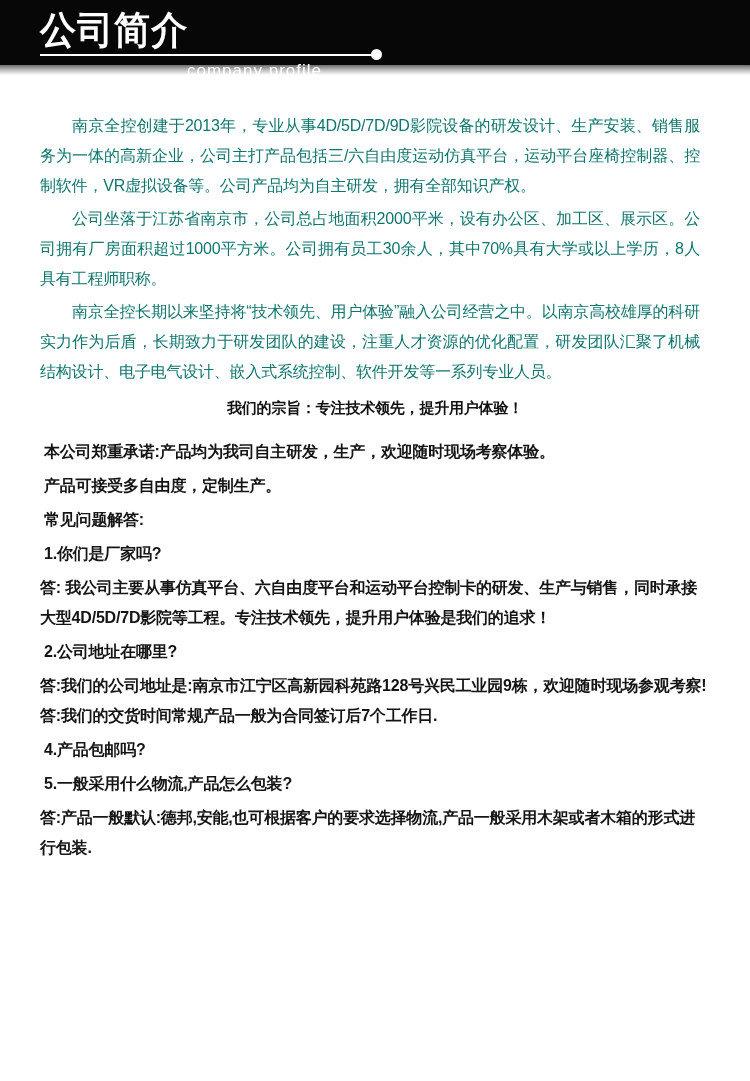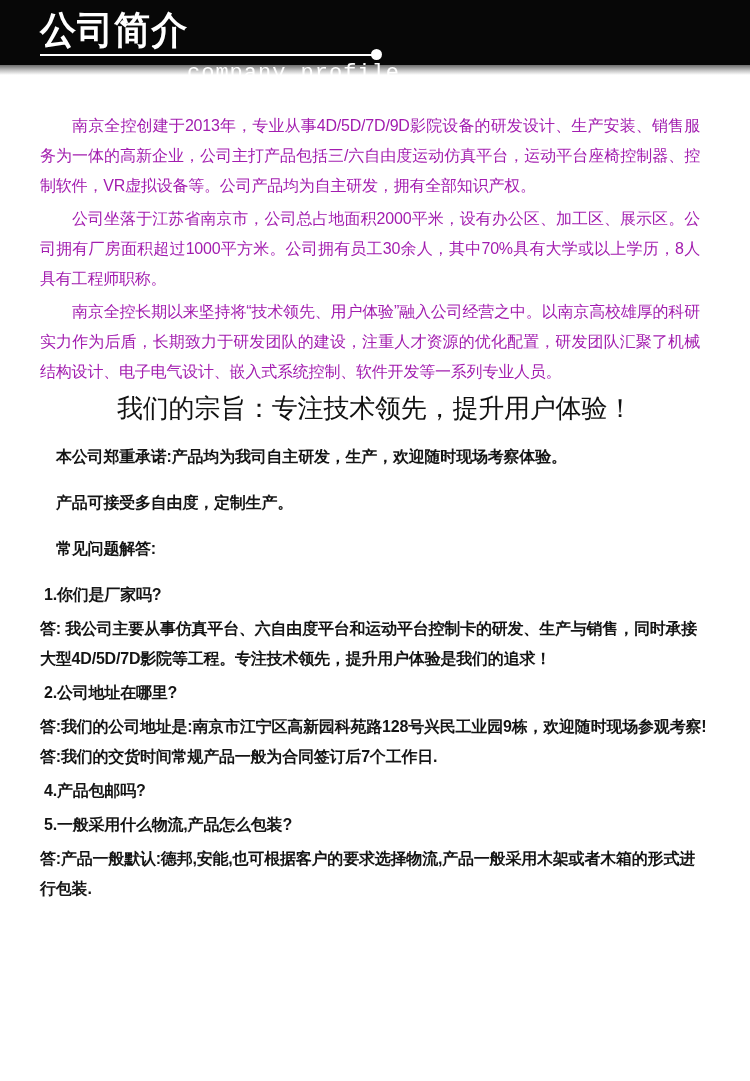--- a/index.html
+++ b/index.html
@@ -46,55 +46,55 @@
     width: 11px;
     height: 11px;
     border-radius: 50%;
     background: #ffffff;
   }
   .header-subtitle {
     position: absolute;
     left: 187px;
     top: 61px;
     color: #ffffff;
-    font-family: Liberation Mono, monospace;
-    font-size: 22px;
+    font-family: Liberation Sans, sans-serif;
+    font-size: 17px;
     letter-spacing: 1px;
     white-space: nowrap;
   }
   .header-shadow {
     width: 750px;
     height: 10px;
     background: linear-gradient(to bottom, #6d6d6d 0%, #b5b5b5 45%, #ffffff 100%);
   }
 
   
   .content {
     padding: 36px 40px 0 40px;
     width: 670px;
     font-size: 16px;
     line-height: 30px;
     letter-spacing: -0.2px;
   }
   .intro-paragraph {
     margin: 0 10px 3px 0;
     text-indent: 2em;
-    color: #a21caf;
+    color: #0f766e;
     text-align: justify;
   }
   .slogan {
     margin: 2px 0 11px 0;
     text-align: center;
-    font-size: 26px;
-    font-weight: normal;
+    font-size: 15px;
+    font-weight: bold;
     color: #111111;
     line-height: 36px;
   }
   .bold-line {
-    margin: 16px;
+    margin: 4px;
     font-weight: bold;
     color: #141414;
   }
   .faq-question {
     margin: 4px;
     font-weight: bold;
     color: #141414;
   }
   .faq-answer {
     margin: 0;

